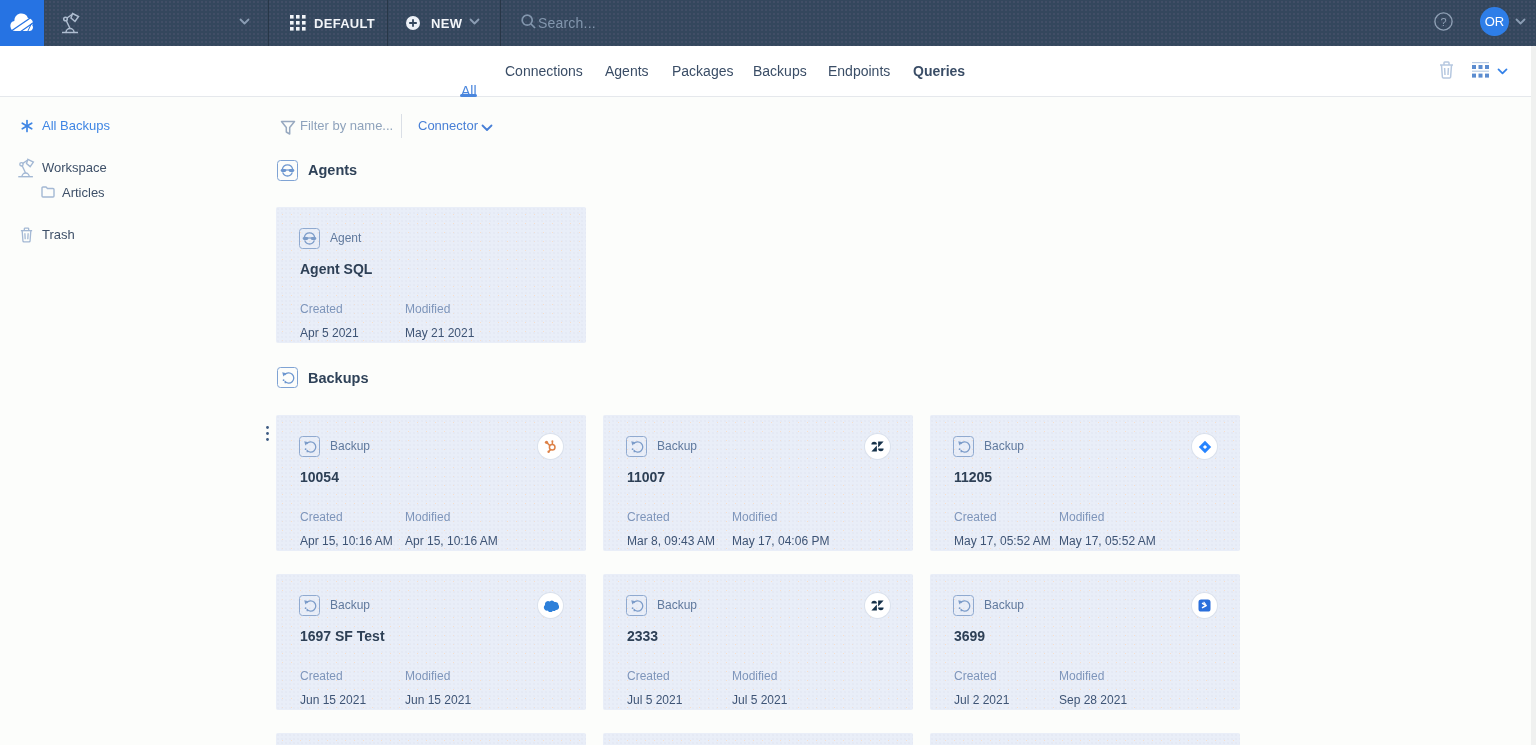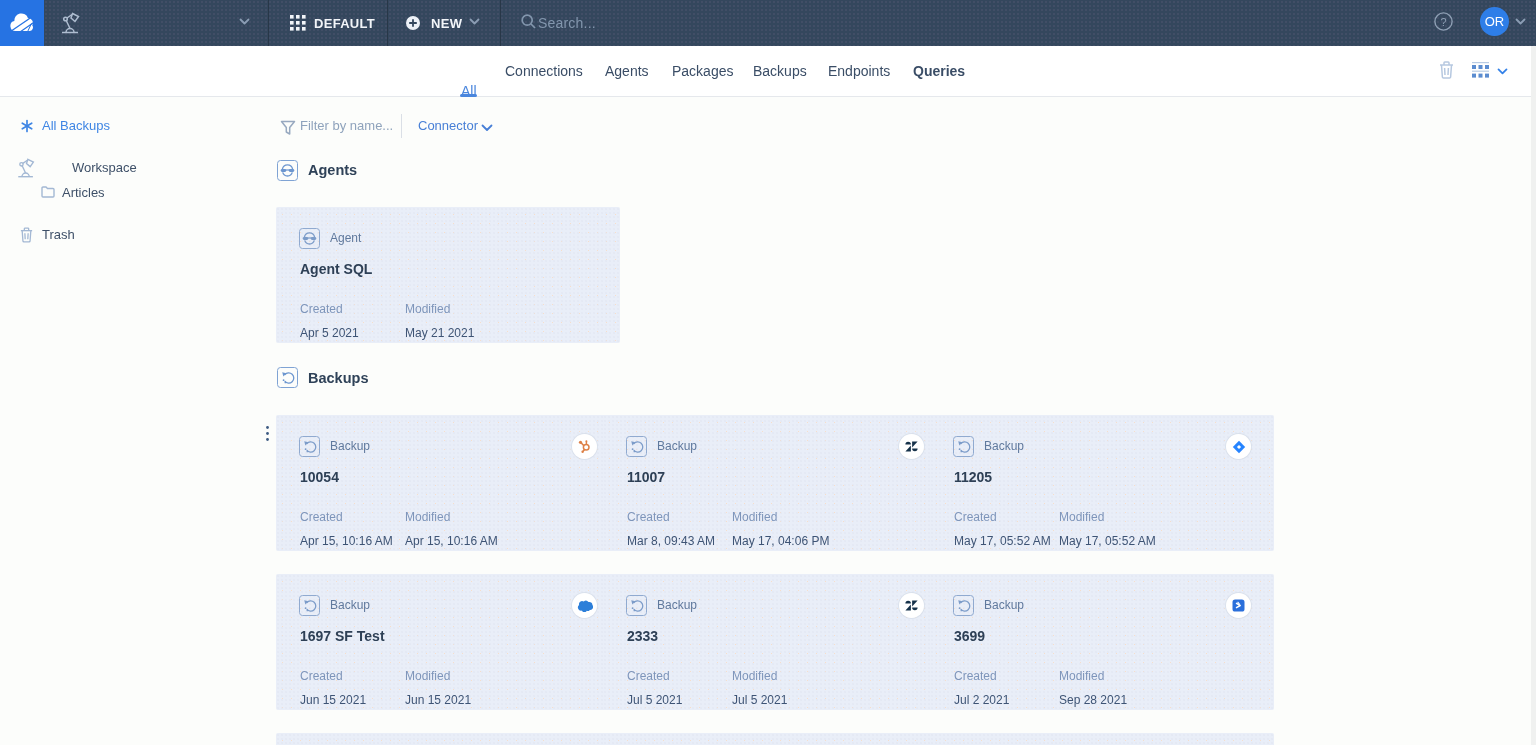--- a/index.html
+++ b/index.html
@@ -33,21 +33,21 @@
 
 
 .side-item { position:absolute; font-size:13px; color:#3e5068; }
 .side-item.active { color:#3f86e4; }
 
 
 .section-box { position:absolute; width:21px; height:21px; border:1.4px solid #7fa3d4;
   border-radius:3.5px; display:flex; align-items:center; justify-content:center; }
 .section-title { position:absolute; font-size:14.5px; font-weight:bold; color:#2f4258; }
 
-.card { position:absolute; width:344px; height:136px; background-color:#e9eef8; border-radius:2px;
+.card { position:absolute; width:310px; height:136px; background-color:#e9eef8; border-radius:2px;
   background-image: radial-gradient(#dfe4ee 0.55px, transparent 0.8px), radial-gradient(#f7deca 0.6px, transparent 0.85px);
   background-size:4px 4px, 9px 9px;
   background-position:0 0, 2px 3px;
 }
 .card .ibox { position:absolute; left:23px; top:21px; width:21px; height:21px;
   border:1.4px solid #90aad0; border-radius:3.5px; display:flex; align-items:center; justify-content:center; }
 .card .clabel { position:absolute; left:54px; top:23.5px; font-size:12px; color:#60799d; }
 .card .ctitle { position:absolute; left:24px; top:54px; font-size:14px; font-weight:bold; color:#2e4056; }
 .card .dlabel { position:absolute; top:95px; font-size:12px; color:#7e95ba; }
 .card .dval { position:absolute; top:119px; font-size:12px; color:#3e5475; }
@@ -176,21 +176,21 @@
 <svg class="abs" style="left:16px; top:157px;" width="21" height="22" viewBox="0 0 22 24">
   <g stroke="#a3b8d4" stroke-width="1.5" fill="none">
     <path d="M2,21.5 H18"></path>
     <path d="M6,21.5 a4,4 0 0 1 8,0"></path>
     <path d="M10,17.5 L6,9"></path>
     <circle cx="5.5" cy="8" r="1.8"></circle>
     <path d="M7,7 L12,3.5"></path>
     <path d="M12.5,2.5 L18.5,5.5 L15,10.5 L11,7 Z"></path>
   </g>
 </svg>
-<div class="side-item" style="left:42px; top:160px;margin-left:30px;">Workspace</div>
+<div class="side-item" style="left:42px; top:160px;">Workspace</div>
 
 <svg class="abs" style="left:41px; top:186px;" width="14" height="12" viewBox="0 0 14 12">
   <path d="M1,2 a1,1 0 0 1 1,-1 H5 l1.5,1.5 H12 a1,1 0 0 1 1,1 V10 a1,1 0 0 1 -1,1 H2 a1,1 0 0 1 -1,-1 Z" stroke="#a3b8d4" stroke-width="1.4" fill="none"></path>
 </svg>
 <div class="side-item" style="left:62px; top:185px;">Articles</div>
 
 <svg class="abs" style="left:20px; top:227px;" width="13" height="16" viewBox="0 0 15 18">
   <g stroke="#a3b8d4" stroke-width="1.5" fill="none">
     <path d="M1,4 H14"></path>
     <path d="M5,4 V1.8 a0.8,0.8 0 0 1 0.8,-0.8 H9.2 a0.8,0.8 0 0 1 0.8,0.8 V4"></path>

